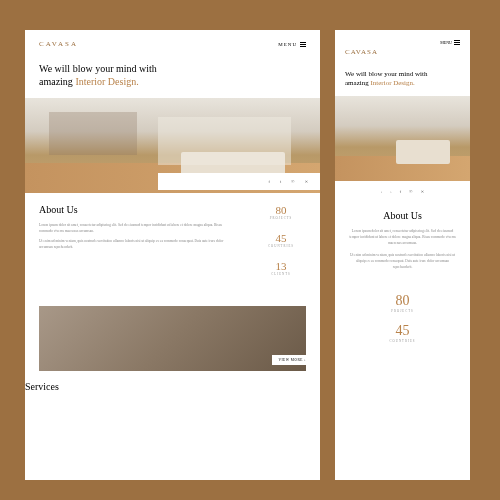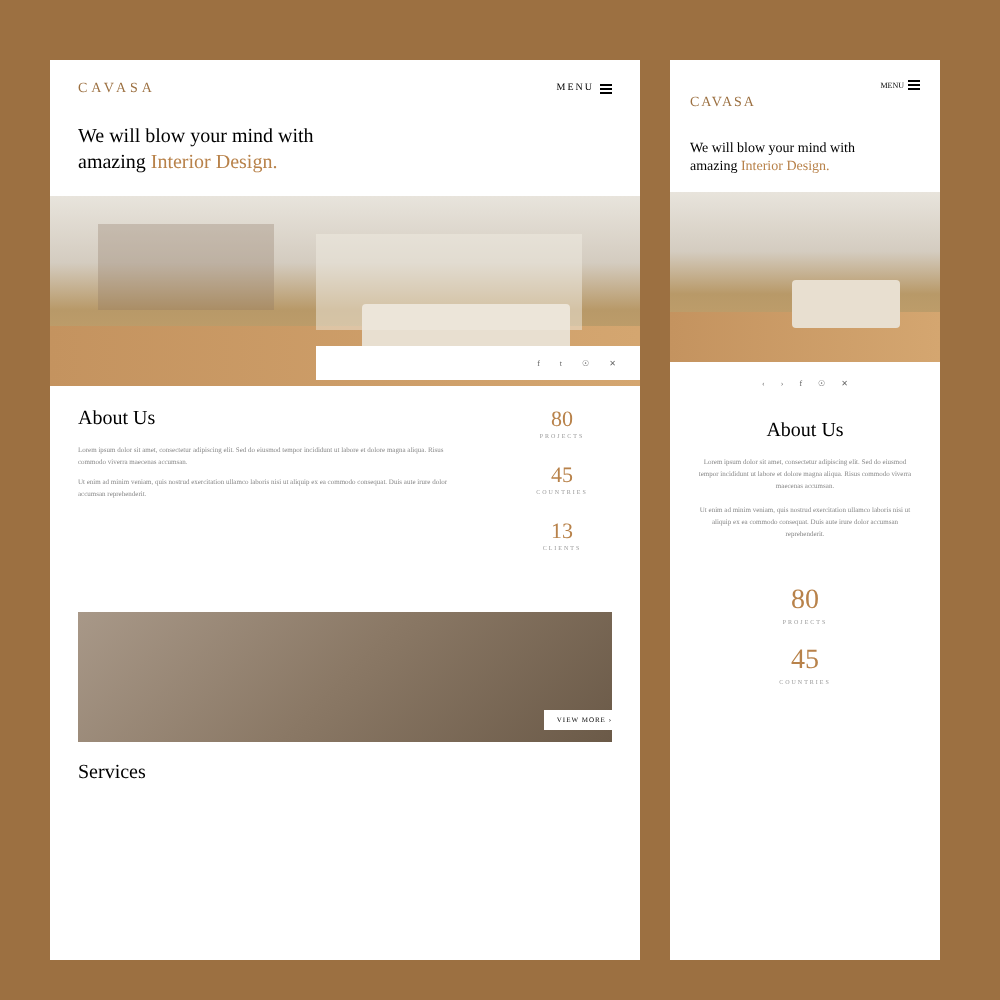--- a/index.html
+++ b/index.html
@@ -24,21 +24,21 @@
 .about-left{flex:1}
 .about-left h2{font-size:10px;font-weight:400;margin-bottom:8px}
 .about-left p{font-size:3.5px;color:#888;line-height:1.6;margin-bottom:5px}
 .stats{width:50px;text-align:center}
 .stat{margin-bottom:12px}
 .stat-num{font-size:11px;color:#b8824a}
 .stat-lbl{font-size:3px;letter-spacing:1px;color:#999;text-transform:uppercase}
 .team-img{margin:4px 14px 0;height:65px;background:linear-gradient(135deg,#a89888 0%,#8a7865 50%,#6b5a48 100%);position:relative}
 .team-img:before{content:"";position:absolute;right:-18px;top:50%;background:#fff;padding:3px 6px;font-size:3px}
 .view-more{position:absolute;right:8px;bottom:115px;background:#fff;padding:3px 6px;font-size:3.5px;letter-spacing:0.5px;z-index:3}
-.services{padding:10px 14px}
+.services{padding:10px 0}
 .services h2{font-size:10px;font-weight:400}
 .m-header{padding:10px 10px 6px}
 .m-logo{font-size:7px;letter-spacing:1px;color:#9c7041}
 .m-menu{font-size:4px;float:right;display:flex;align-items:center;gap:2px}
 .m-hero{padding:6px 10px 8px}
 .m-hero h1{font-size:7px;font-weight:400;line-height:1.3}
 .m-img{width:100%;height:85px;background:linear-gradient(180deg,#e8e4dc 0%,#d4ccc0 35%,#b89968 60%,#c9a66f 100%);position:relative}
 .m-img .floor{height:30%}
 .m-img .sofa{right:15%;bottom:20%;width:40%;height:28%}
 .m-nav{display:flex;justify-content:center;gap:8px;padding:8px 0;font-size:4px;color:#666}

